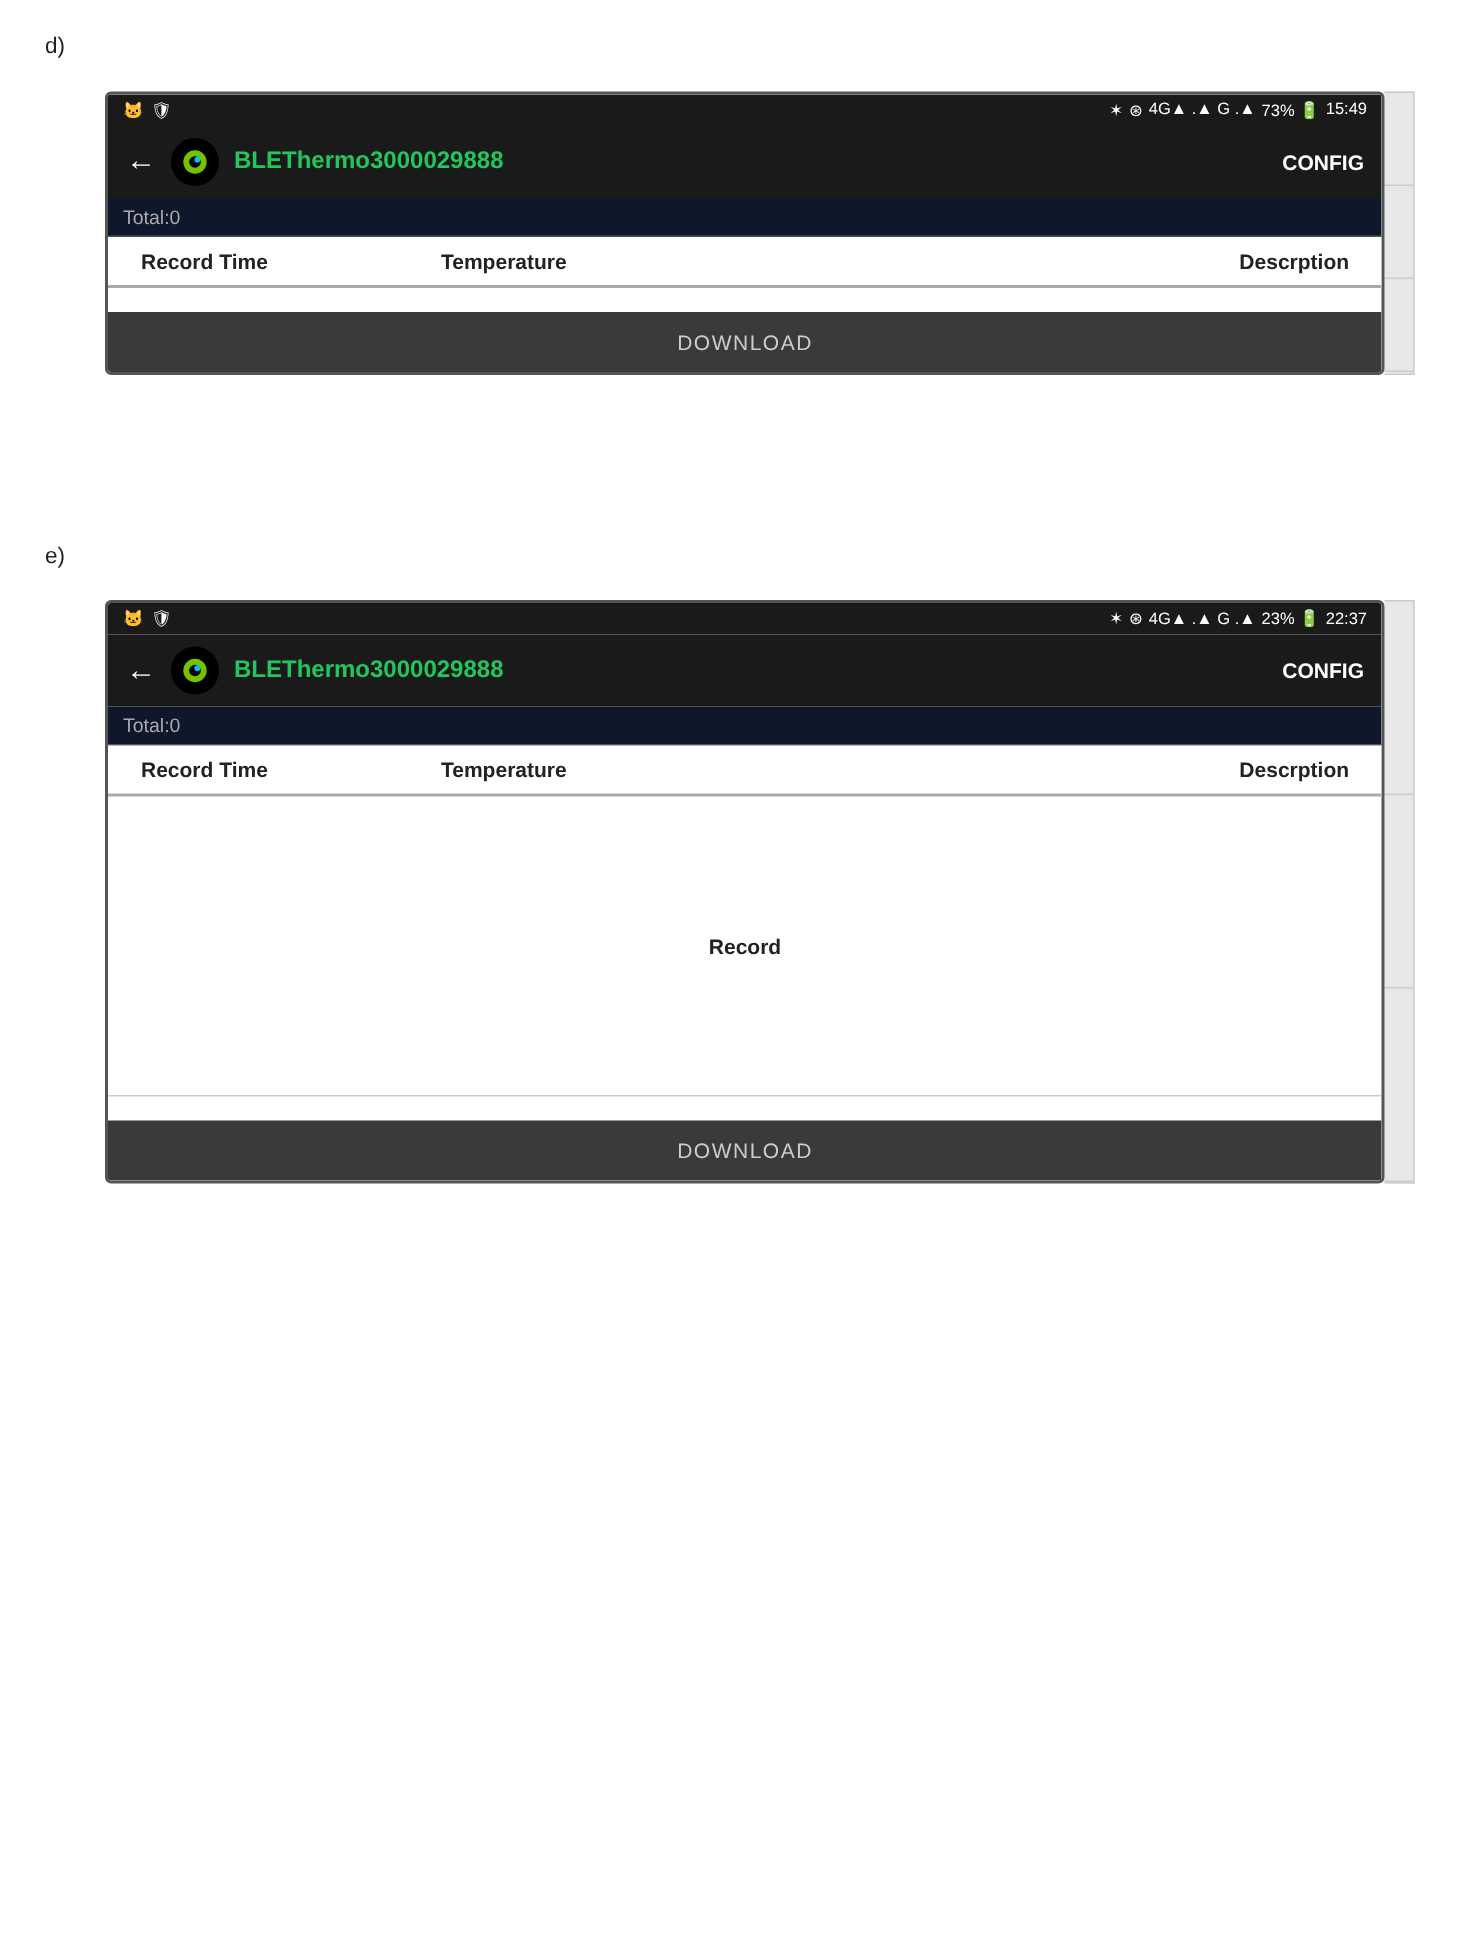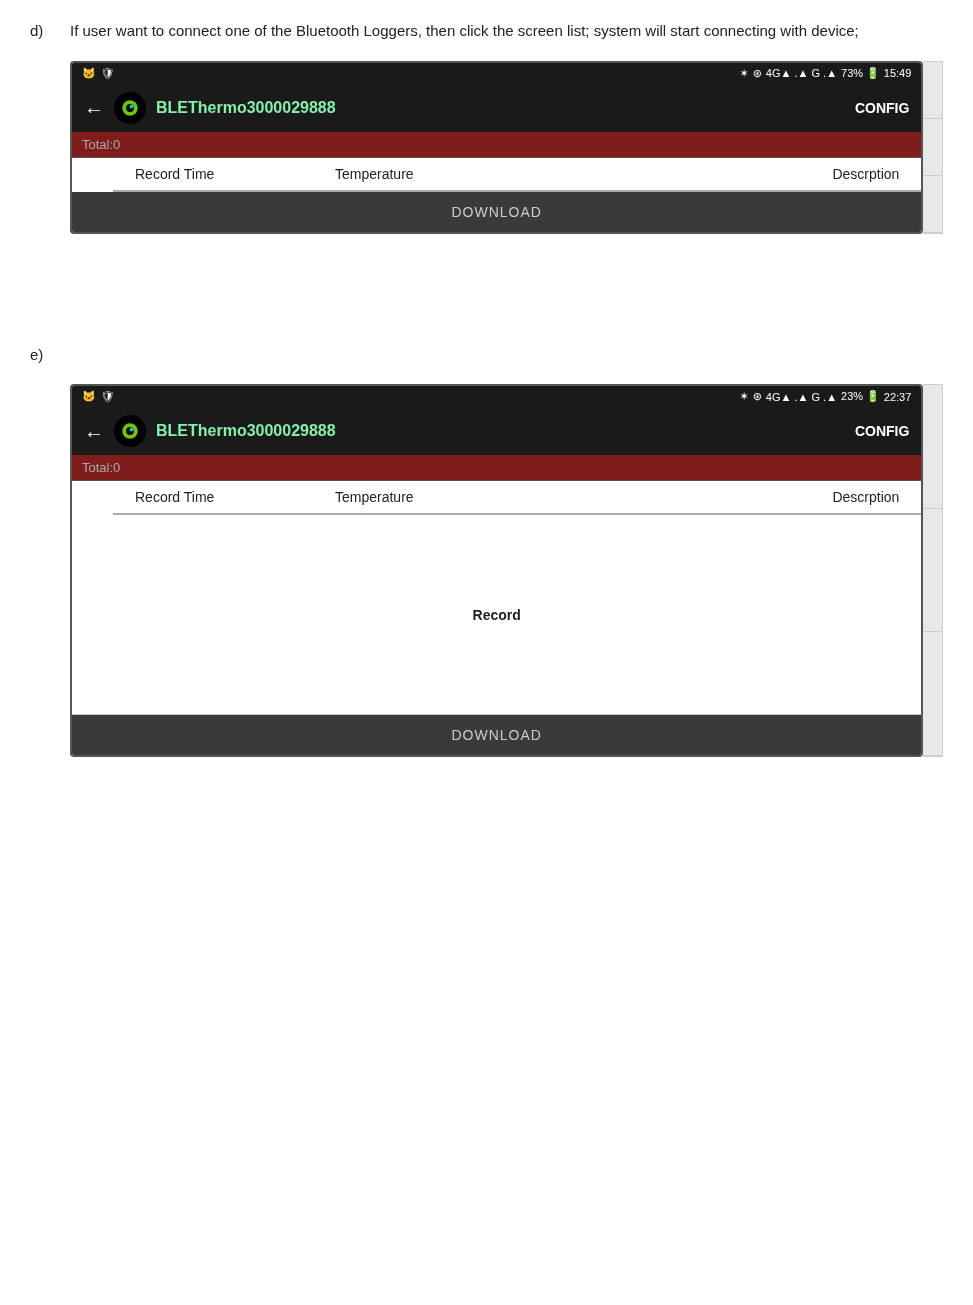--- a/index.html
+++ b/index.html
@@ -91,48 +91,47 @@
       flex-shrink: 0;
     }
     .app-logo svg {
       width: 28px;
       height: 28px;
     }
     .app-title {
       flex: 1;
       font-size: 16px;
       font-weight: bold;
-      color: #86efac;
+      color: #22c55e;
     }
     .config-btn {
       color: #fff;
       font-size: 14px;
       font-weight: bold;
       text-align: center;
     }
 
     
     .total-bar {
-      background: #7f1d1d;
+      background: #0f172a;
       color: #aaa;
       font-size: 13px;
       padding: 5px 10px;
       border-bottom: 1px solid #555;
     }
 
     
     .table-header {
       display: grid;
       grid-template-columns: 200px 180px 1fr;
       border-bottom: 2px solid #aaa;
       padding: 8px 22px;
-      font-weight: normal;
+      font-weight: bold;
       font-size: 14px;
       background: #fff;
-      margin-left: 41px;
     }
     .table-header .col-right {
       text-align: right;
     }
 
     
     .table-content {
       min-height: 200px;
       display: flex;
       align-items: center;
@@ -147,20 +146,21 @@
     }
 
     
     .download-bar {
       background: #3a3a3a;
       color: #ccc;
       text-align: center;
       padding: 12px;
       font-size: 14px;
       letter-spacing: 1px;
+      margin-top: 16px;
     }
 
     
     .phone-with-scrollbar {
       display: flex;
       gap: 0;
     }
     .side-indicators {
       width: 20px;
       display: flex;
@@ -187,21 +187,20 @@
     
     .section-e {
       margin-top: 20px;
     }
   </style>
 </head>
 <body>
 
 <div class="intro-text">
   <span class="intro-label">d)</span>
-  <span class="intro-body">If user want to connect one of the Bluetooth Loggers, then click the screen list; system will start connecting with device;</span>
 </div>
 
 <div class="phone-section">
   <div class="phone-with-scrollbar">
     <div class="phone-frame">
 
       <div class="status-bar">
         <div class="status-left">
           <span>🐱</span>
           <span>🛡</span>

